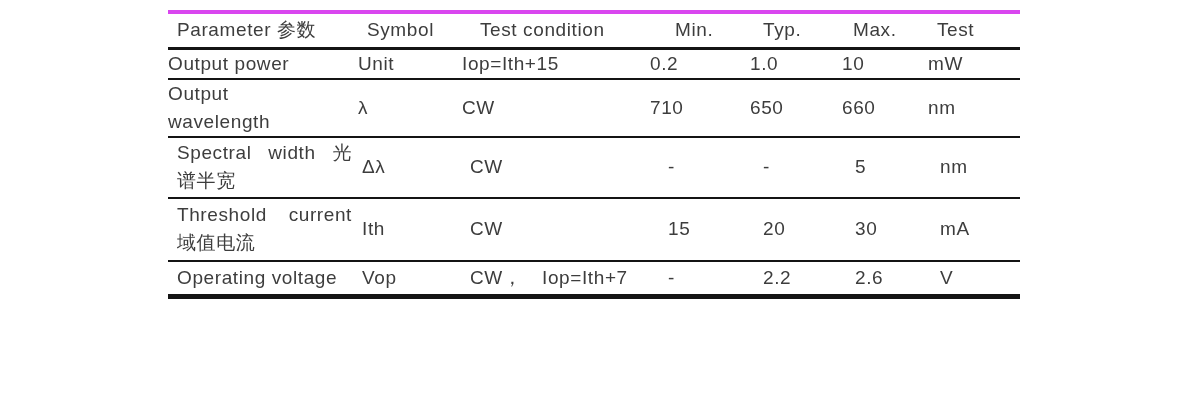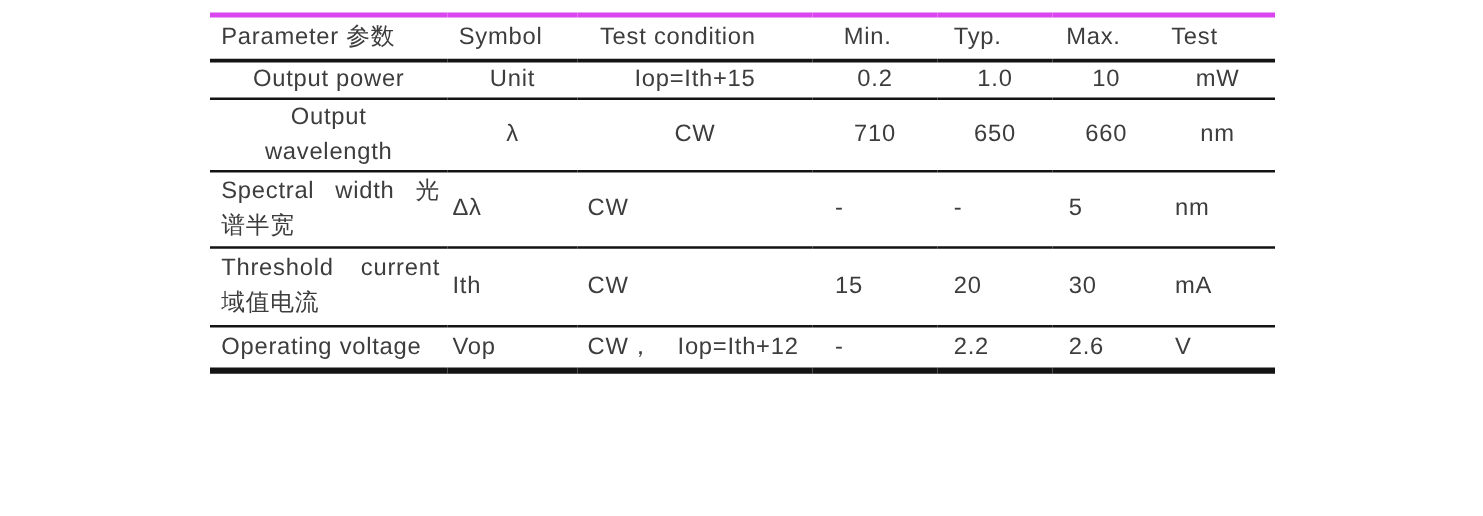--- a/index.html
+++ b/index.html
@@ -63,21 +63,21 @@
   thead th { text-align: left; }
   thead th:nth-child(1) { padding-left: 9px; }
   thead th:nth-child(2) { padding-left: 9px; }
   thead th:nth-child(3) { padding-left: 18px; }
   thead th:nth-child(4) { padding-left: 25px; }
   thead th:nth-child(5) { padding-left: 13px; }
   thead th:nth-child(6) { padding-left: 11px; }
   thead th:nth-child(7) { padding-left: 9px; }
 
   
-  tr.rc td { text-align: center; }
+  tr.rc td { }
 
   
   tr.rl td { text-align: left; }
   tr.rl td:nth-child(1) { padding-left: 9px; }
   tr.rl td:nth-child(2) { padding-left: 4px; }
   tr.rl td:nth-child(3) { padding-left: 8px; }
   tr.rl td:nth-child(4) { padding-left: 18px; }
   tr.rl td:nth-child(5) { padding-left: 13px; }
   tr.rl td:nth-child(6) { padding-left: 13px; }
   tr.rl td:nth-child(7) { padding-left: 12px; }
@@ -162,21 +162,21 @@
         <td>20</td>
         <td>30</td>
         <td>mA</td>
       </tr>
       <tr class="rl h4">
         <td>
           <div class="l1">Operating voltage</div>
           <div class="l2"></div>
         </td>
         <td>Vop</td>
-        <td>CW，　Iop=Ith+12</td>
+        <td>CW，　Iop=Ith+7</td>
         <td>-</td>
         <td>2.2</td>
         <td>2.6</td>
         <td>V</td>
       </tr>
     </tbody>
   </table>
 </div>
 
 </body></html>

